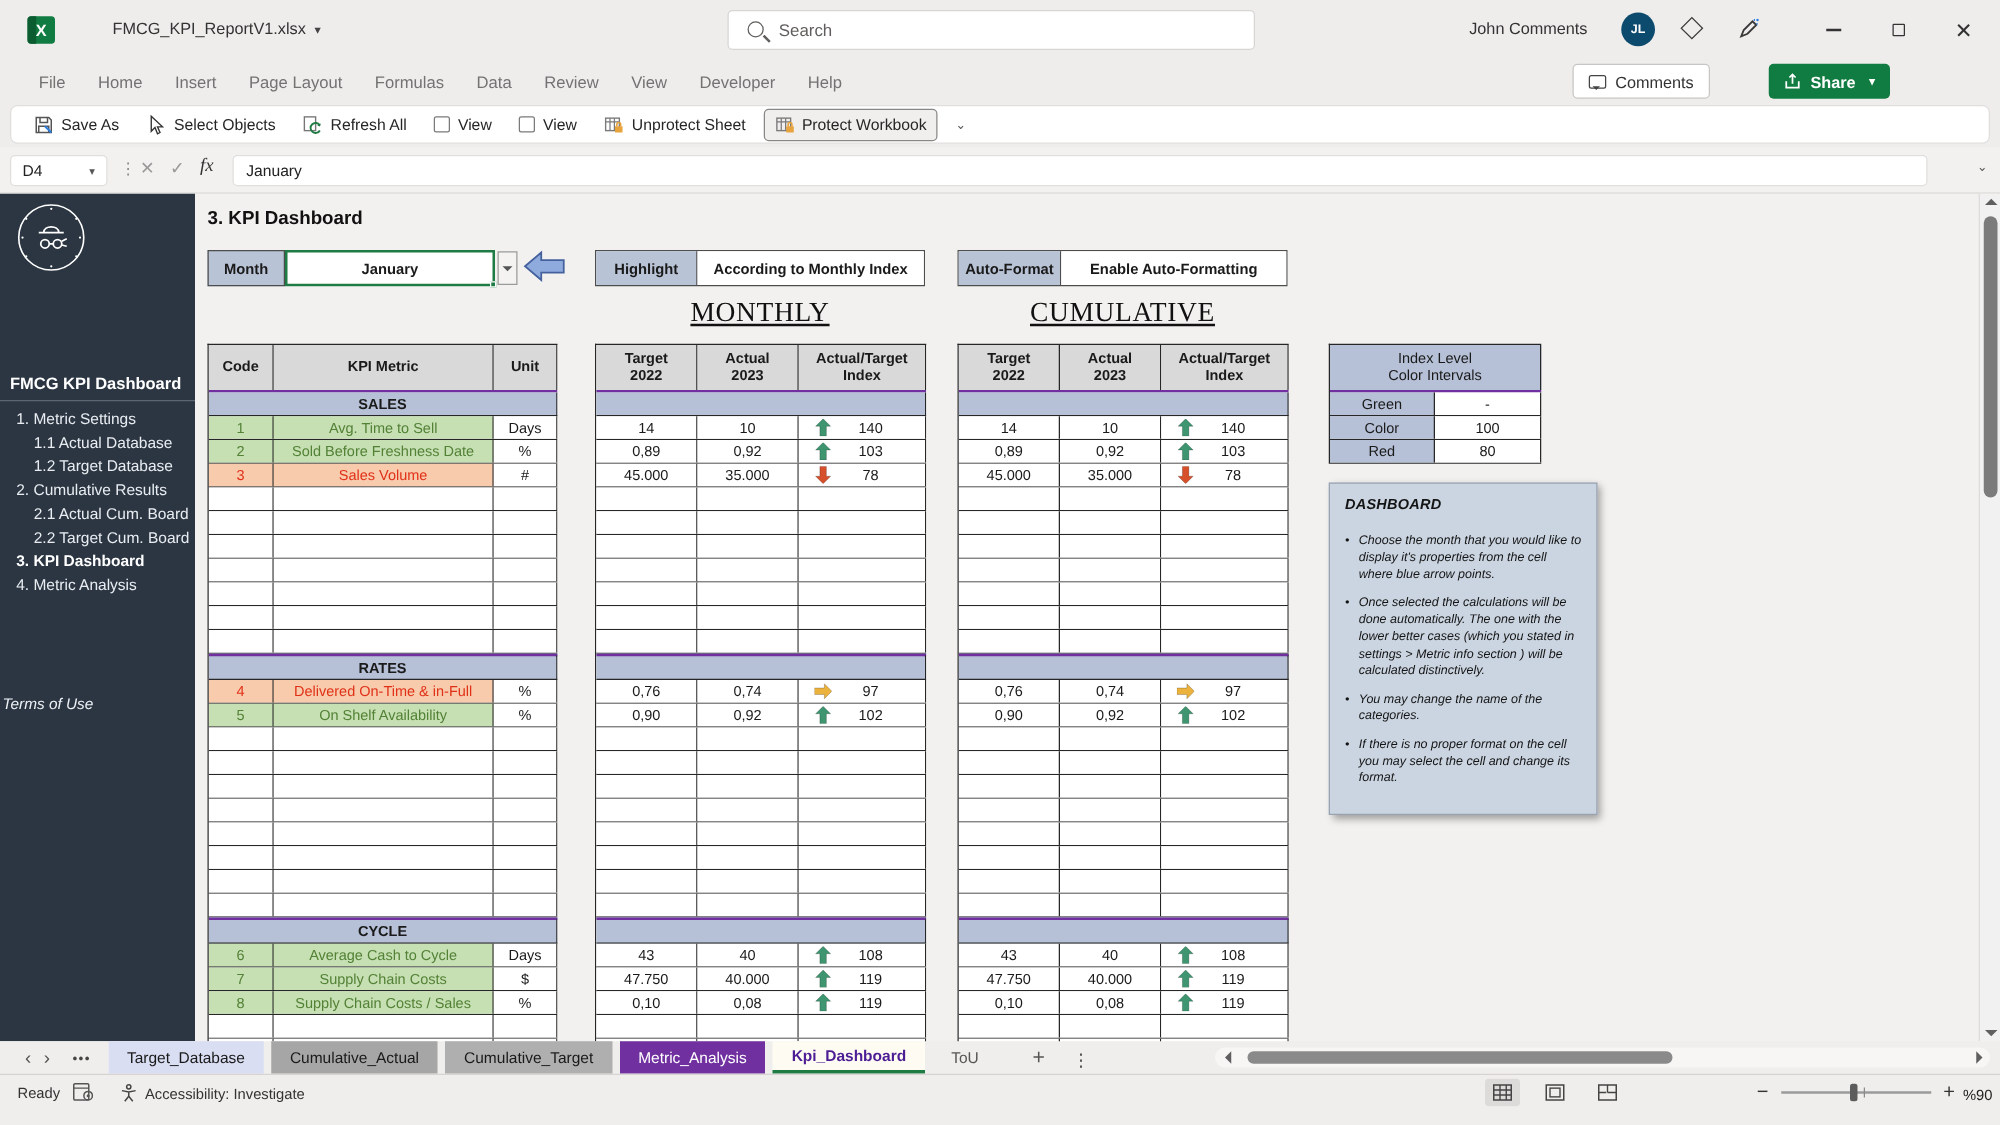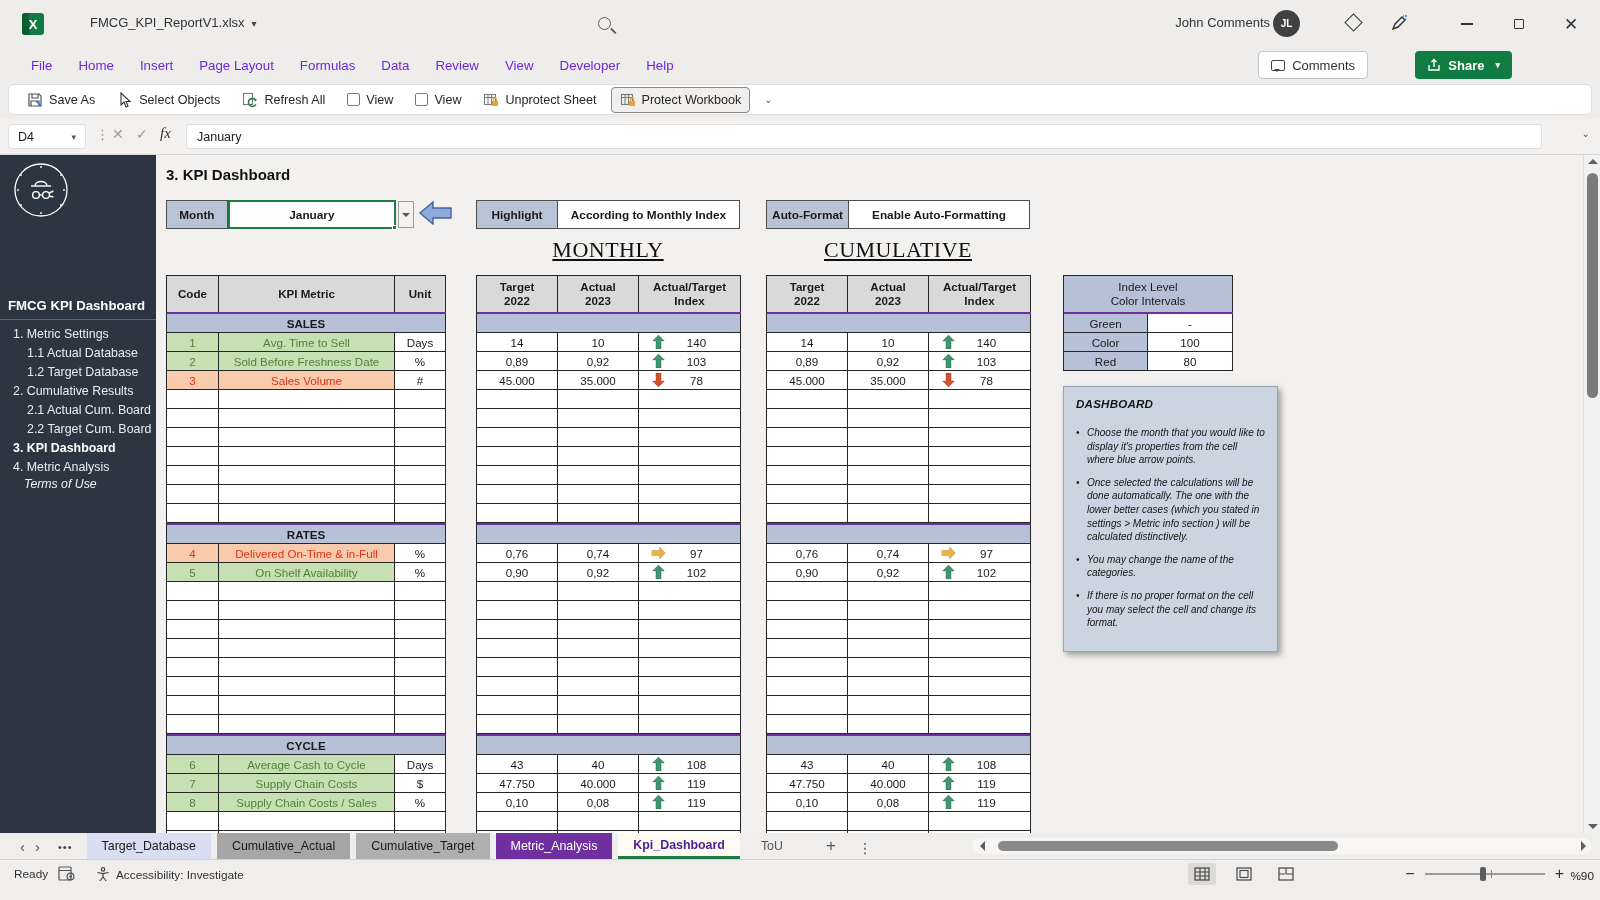--- a/index.html
+++ b/index.html
@@ -13,33 +13,33 @@
   .xl-icon::before{content:"";position:absolute;left:0;top:0;width:7px;height:22px;background:#0b5c31;border-radius:3px 0 0 3px;}
   .xl-icon span{position:relative;}
   .doc-title { position:absolute; left:58px; top:15px; font-size:13px; color:#333;margin-left:32px; }
   .doc-title .chev { color:#444; font-size:10px; margin-left:7px; }
   .searchbox { position:absolute; left:582px; top:8px; width:422px; height:32px; background:#fff;
     border:1px solid #d8d6d4; border-radius:4px; display:flex; align-items:center; padding-left:40px;
     font-size:13.5px; color:#605e5c; }
   .search-glyph { position:absolute; left:44px; top:8px; width:13px; height:13px; border:1.6px solid #605e5c; border-radius:50%; }
   .search-glyph::after { content:""; position:absolute; left:11px; top:12px; width:7px; height:1.6px; background:#605e5c; transform:rotate(45deg); }
   .user-name { position:absolute; right:330px; top:15px; font-size:13px; color:#333; }
-  .avatar { position:absolute; right:300px; top:10px; width:27px; height:27px; border-radius:50%; background:#404040;
+  .avatar { position:absolute; right:276px; top:10px; width:27px; height:27px; border-radius:50%; background:#0c4a6e;
     color:#fff; font-size:10px; font-weight:bold; display:flex; align-items:center; justify-content:center; }
   .diamond { position:absolute; right:240px; top:16px; width:13px; height:13px; border:1.7px solid #3a3a3a; transform:rotate(45deg); }
   .pen-ico { position:absolute; right:192px; top:14px; }
   .win-btn { position:absolute; top:0; width:46px; height:48px; display:flex; align-items:center; justify-content:center; color:#333; }
   .win-min { right:110px; } .win-min::after{content:"";width:12px;height:1.6px;background:#333;}
   .win-max { right:58px; } .win-max i{display:block;width:10px;height:10px;border:1.4px solid #333;border-radius:1px;position:relative;background:#efedec;}
   .win-max i::before{content:"";position:absolute;left:2px;top:-4px;width:10px;height:10px;border:1.4px solid #333;border-radius:1px;z-index:-1;}
   .win-close { right:6px; font-size:17px; }
 
   
   .menubar { position:absolute; left:0; top:48px; width:1600px; height:34px; background:#efedec; display:flex; align-items:center; }
-  .menu-item { font-size:13.3px; color:#6d28d9; padding:6px 13px; }
+  .menu-item { font-size:13.3px; color:#737373; padding:6px 13px; }
   .menu-item:first-child { margin-left:18px; }
   .comments-btn { position:absolute; right:232px; top:3px; height:28px; background:#fff; border:1px solid #c8c6c4;
     border-radius:4px; display:flex; align-items:center; gap:7px; padding:0 12px; font-size:13px; color:#333; }
   .bubble { width:14px; height:11px; border:1.5px solid #444; border-radius:2px; position:relative; }
   .bubble::after { content:""; position:absolute; left:2px; bottom:-5px; border:3px solid transparent; border-top-color:#444; }
   .share-btn { position:absolute; right:88px; top:3px; height:28px; background:#107C41; border-radius:4px;
     display:flex; align-items:center; gap:7px; padding:0 12px; font-size:13px; color:#fff; font-weight:600; }
   .share-btn .cdn { font-size:9px; margin-left:4px; }
 
   
@@ -70,21 +70,21 @@
 
   
   .side { position:absolute; left:0; top:0; width:156px; height:678px; background:#2B3642; color:#eef1f5; }
   .logo { margin:7px 0 0 13px; }
   .side-brand { font-size:13.2px; font-weight:bold; padding:0 0 6px 8px; margin-top:76px; color:#fff; }
   .side-div { border-top:1px solid #5c6673; margin:0; }
   .nav { padding-top:5px; }
   .nav-item { font-size:12.4px; line-height:19px; padding-left:13px; color:#e9edf2; cursor:default; }
   .nav-item.lvl2 { padding-left:27px; }
   .nav-item.active { font-weight:bold; color:#fff; }
-  .side-terms { font-style:italic; font-size:12.3px; padding-left:24px; }
+  .side-terms { font-style:italic; font-size:12.3px; padding-left:2px; margin-top:78px; }
 
   
   .page-title { position:absolute; left:166px; top:11px; font-size:15px; font-weight:bold; color:#111; }
   .ctl { position:absolute; top:45px; height:29px; display:flex; border:1px solid #4d4d4d; background:#fff; }
   .ctl .lab { background:#B9C3D6; border-right:1px solid #4d4d4d; font-weight:bold; font-size:11.8px;
     display:flex; align-items:center; justify-content:center; }
   .ctl .val { font-weight:bold; font-size:11.8px; display:flex; align-items:center; justify-content:center; flex:1; background:#fff; }
   .ctl-month { left:166px; width:230px; border:none; }
   .ctl-month .lab { width:65px; border:1px solid #4d4d4d; }
   .month-val { position:relative; width:177px; border:2px solid #1E7B44; background:#fff; font-weight:bold; font-size:11.8px;
@@ -187,20 +187,23 @@
   .zpct { position:absolute; right:6px; top:9px; font-size:11.8px; color:#222; }
 </style>
 </head>
 <body>
 
 <div class="titlebar">
   <div class="xl-icon">
       <span>X</span>
     </div>
   <div class="doc-title"><span>FMCG_KPI_ReportV1.xlsx</span><span class="chev">▾</span></div>
+  <div class="searchbox">
+      <span>Search</span>
+    </div>
   <div class="search-glyph" style="left:598px; top:17px;"></div>
   <div class="user-name">John Comments</div>
   <div class="avatar">JL</div>
   <div class="diamond"></div>
   <div class="pen-ico">
     <svg width="18" height="18" viewBox="0 0 18 18">
         <path d="M3 15 L5 10 L12 3 L15 6 L8 13 Z" fill="none" stroke="#3a3a3a" stroke-width="1.5"></path>
         <path d="M13 2 l1 0 M15.5 4.5 l0 1" stroke="#2a7de1" stroke-width="1.5"></path>
         <circle cx="16" cy="2" r="1" fill="#2a7de1"></circle>
       </svg>

